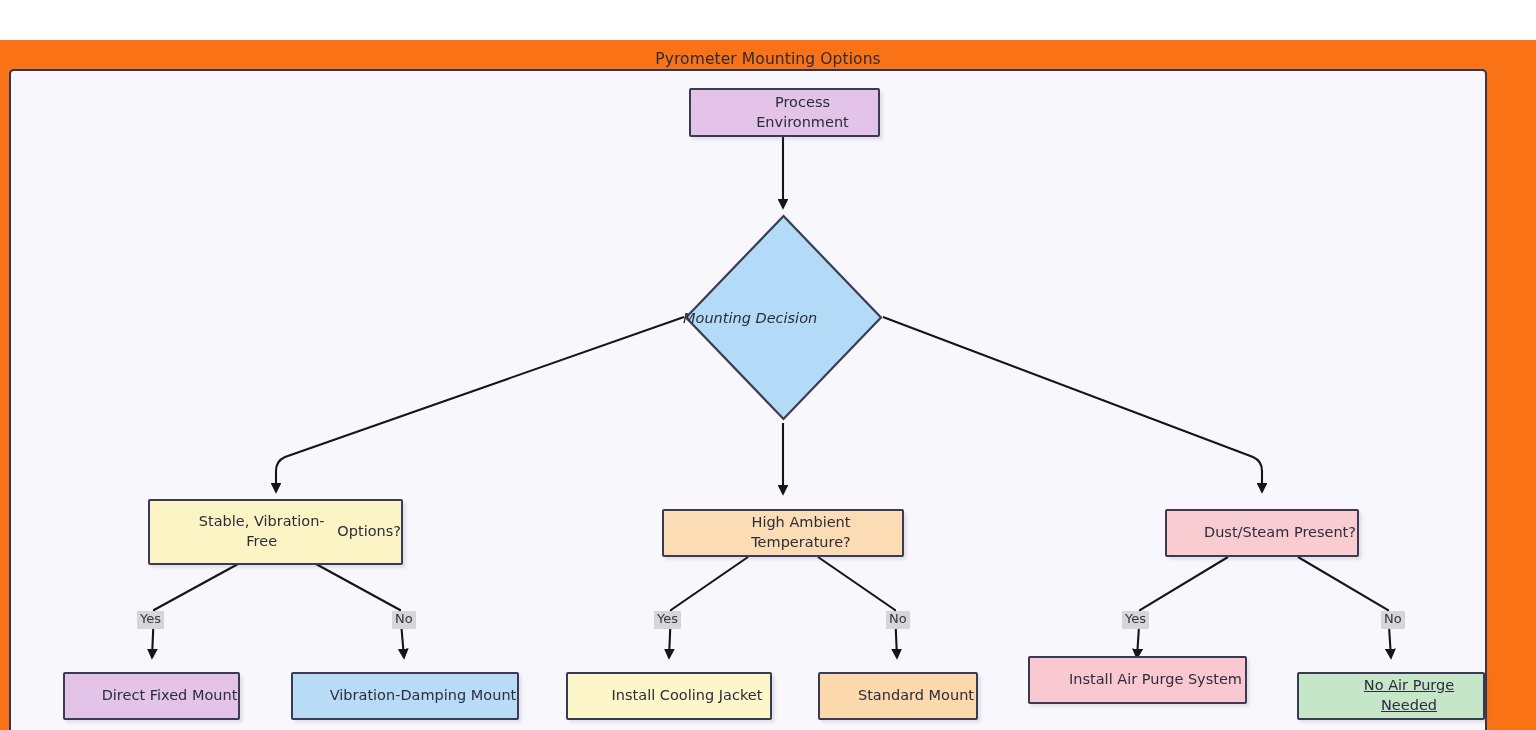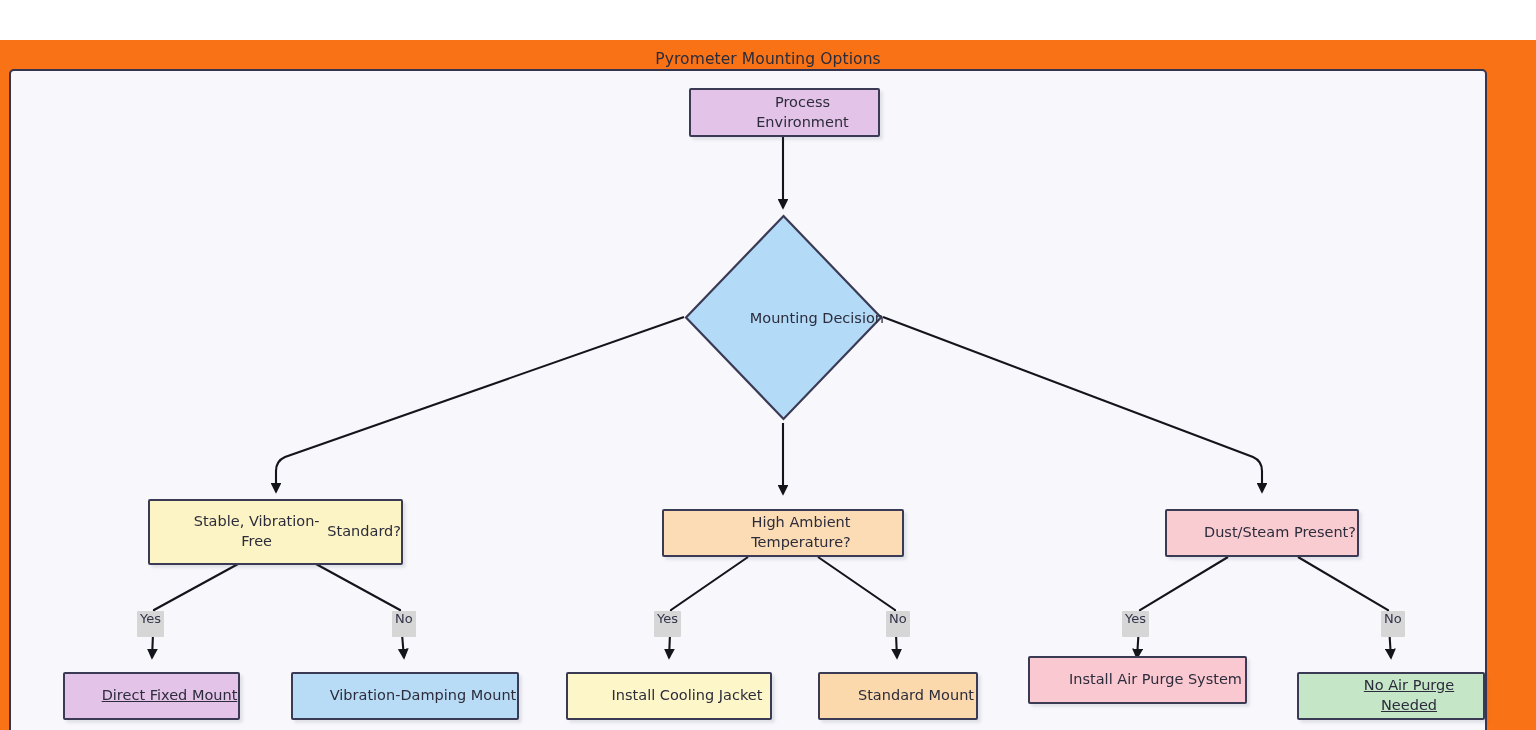--- a/index.html
+++ b/index.html
@@ -57,40 +57,41 @@
     font-size: 14.5px;
     color: #2c2c3c;
     line-height: 1.35;
     box-shadow: 3px 3px 3px rgba(80,80,110,0.13);
     padding-left: 36px;
   }
   .diamond-wrap {
     position: absolute;
     display: flex;
     align-items: center;
-    justify-content: flex-end;
+    justify-content: flex-start;
+    font-style: italic;
   }
   .diamond-shape {
     position: absolute;
     left: 0; top: 0;
     width: 100%; height: 100%;
   }
   .diamond-label {
     position: relative;
     z-index: 2;
     font-size: 14.5px;
     color: #2c2c3c;
     white-space: nowrap;
   }
   .edge-label {
     position: absolute;
     background: #d6d6d6;
     color: #33334a;
     font-size: 13px;
-    padding: 1px 3px 10px 3px;
+    padding: 1px 3px 2px 3px;
     line-height: 1.15;
     border-radius: 1px;
     white-space: nowrap;
   }
 </style>
 </head>
 <body>
 
 <div id="canvas">
 
@@ -132,41 +133,41 @@
 
   <div class="diamond-wrap" style="left:683px; top:173px; width:201px; height:209px;">
     <svg class="diamond-shape" viewBox="0 0 201 209" preserveAspectRatio="none">
       <polygon points="100.5,3 198,104.5 100.5,206 3,104.5" fill="#b3daf7" stroke="#3b3a54" stroke-width="2.2"></polygon>
     </svg>
     <span class="diamond-label">Mounting Decision</span>
   </div>
 
   <div class="node" style="left:148px; top:459px; width:255px; height:66px; background:#fcf4c4; flex-direction:row;">
     <span>Stable, Vibration-Free</span>
-    <span>Standard?</span>
+    <span>Options?</span>
   </div>
 
   <div class="node" style="left:662px; top:469px; width:242px; height:48px; background:#fbdcb4;">
     <span>High Ambient Temperature?</span>
   </div>
 
   <div class="node" style="left:1165px; top:469px; width:194px; height:48px; background:#f9ccd2;">
     <span>Dust/Steam Present?</span>
   </div>
 
   <div class="edge-label" style="left:137px; top:571px;">Yes</div>
   <div class="edge-label" style="left:392px; top:571px;">No</div>
 
   <div class="edge-label" style="left:654px; top:571px;">Yes</div>
   <div class="edge-label" style="left:886px; top:571px;">No</div>
 
   <div class="edge-label" style="left:1122px; top:571px;">Yes</div>
   <div class="edge-label" style="left:1381px; top:571px;">No</div>
 
-  <div class="node" style="left:63px; top:632px; width:177px; height:48px; background:#e4c3e8;text-decoration:underline;">
+  <div class="node" style="left:63px; top:632px; width:177px; height:48px; background:#e4c3e8;">
     <span>Direct Fixed Mount</span>
   </div>
 
   <div class="node" style="left:291px; top:632px; width:228px; height:48px; background:#b9dcf6;">
     <span>Vibration-Damping Mount</span>
   </div>
 
   <div class="node" style="left:566px; top:632px; width:206px; height:48px; background:#fdf6c8;">
     <span>Install Cooling Jacket</span>
   </div>

